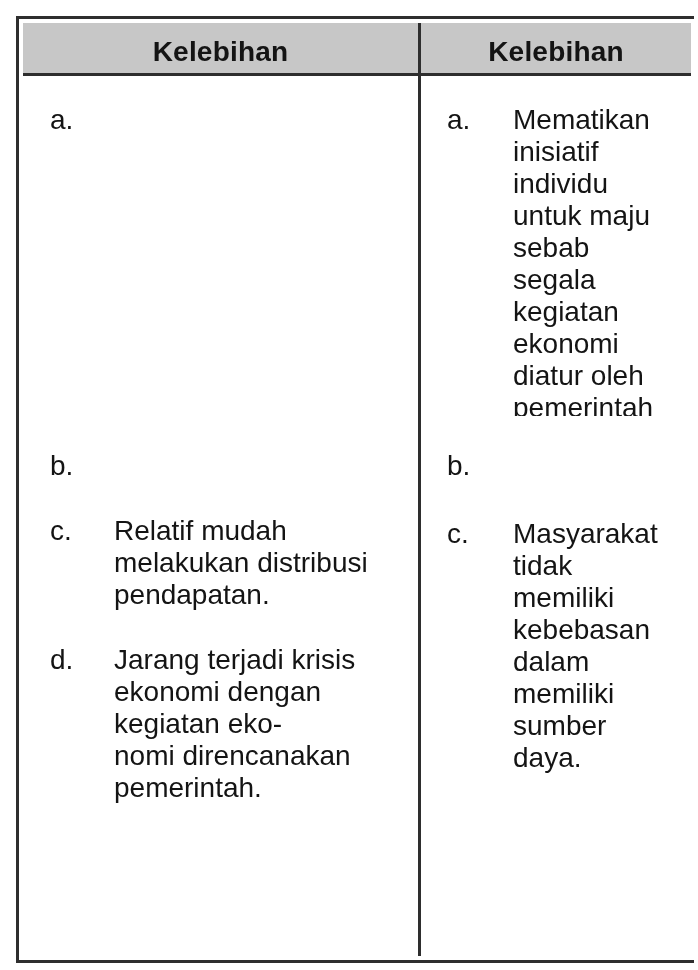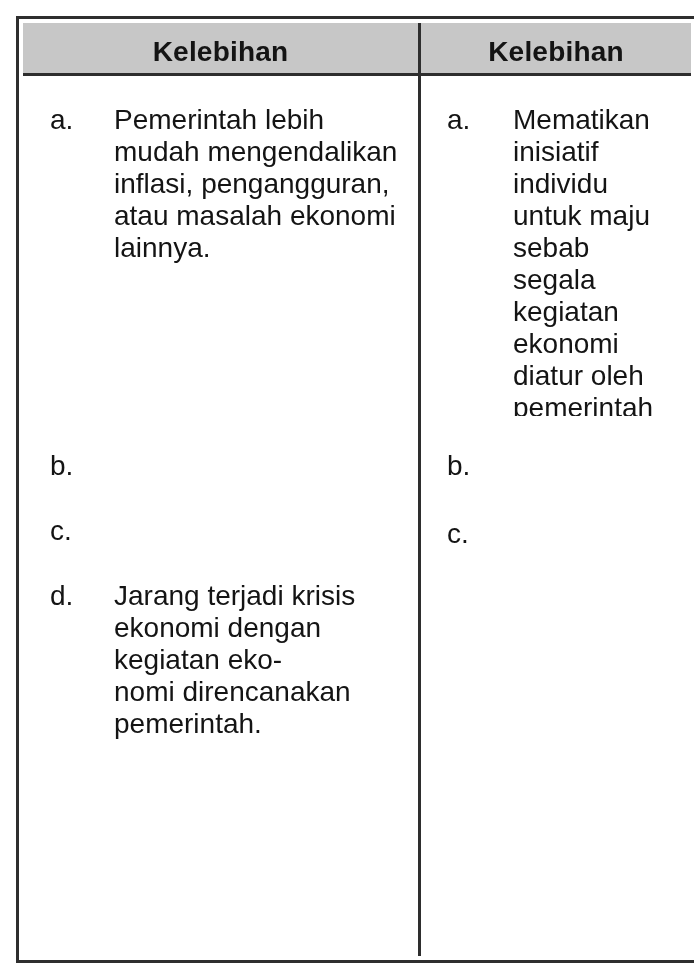--- a/index.html
+++ b/index.html
@@ -74,25 +74,20 @@
     <div class="cell header left-col">
       <span>Kelebihan</span>
     </div>
     <div class="cell header right-col">
       <span>Kelebihan</span>
     </div>
 
     <div class="cell body row1 left-col">
       <div class="item">
         <span class="marker">a.</span>
-        <span class="itext">Pemerintah lebih
-mudah mengendalikan
-inflasi, pengangguran,
-atau masalah ekonomi
-lainnya.</span>
       </div>
     </div>
     <div class="cell body row1 right-col">
       <div class="item">
         <span class="marker">a.</span>
         <span class="itext">Mematikan
 inisiatif
 individu
 untuk maju
 sebab segala
@@ -103,33 +98,42 @@
 pusat.</span>
       </div>
     </div>
 
     <div class="cell body row2 left-col">
       <div class="item">
         <span class="marker">b.</span>
       </div>
       <div class="item">
         <span class="marker">c.</span>
+        <span class="itext">Relatif mudah
+melakukan distribusi
+pendapatan.</span>
       </div>
       <div class="item">
         <span class="marker">d.</span>
         <span class="itext">Jarang terjadi krisis
 ekonomi dengan
 kegiatan eko-
 nomi direncanakan
 pemerintah.</span>
       </div>
     </div>
     <div class="cell body row2 right-col">
       <div class="item">
         <span class="marker">b.</span>
       </div>
       <div class="item">
         <span class="marker">c.</span>
+        <span class="itext">Masyarakat
+tidak memiliki
+kebebasan
+dalam
+memiliki
+sumber daya.</span>
       </div>
     </div>
 
   </div>
 </div>
 
 </body></html>

